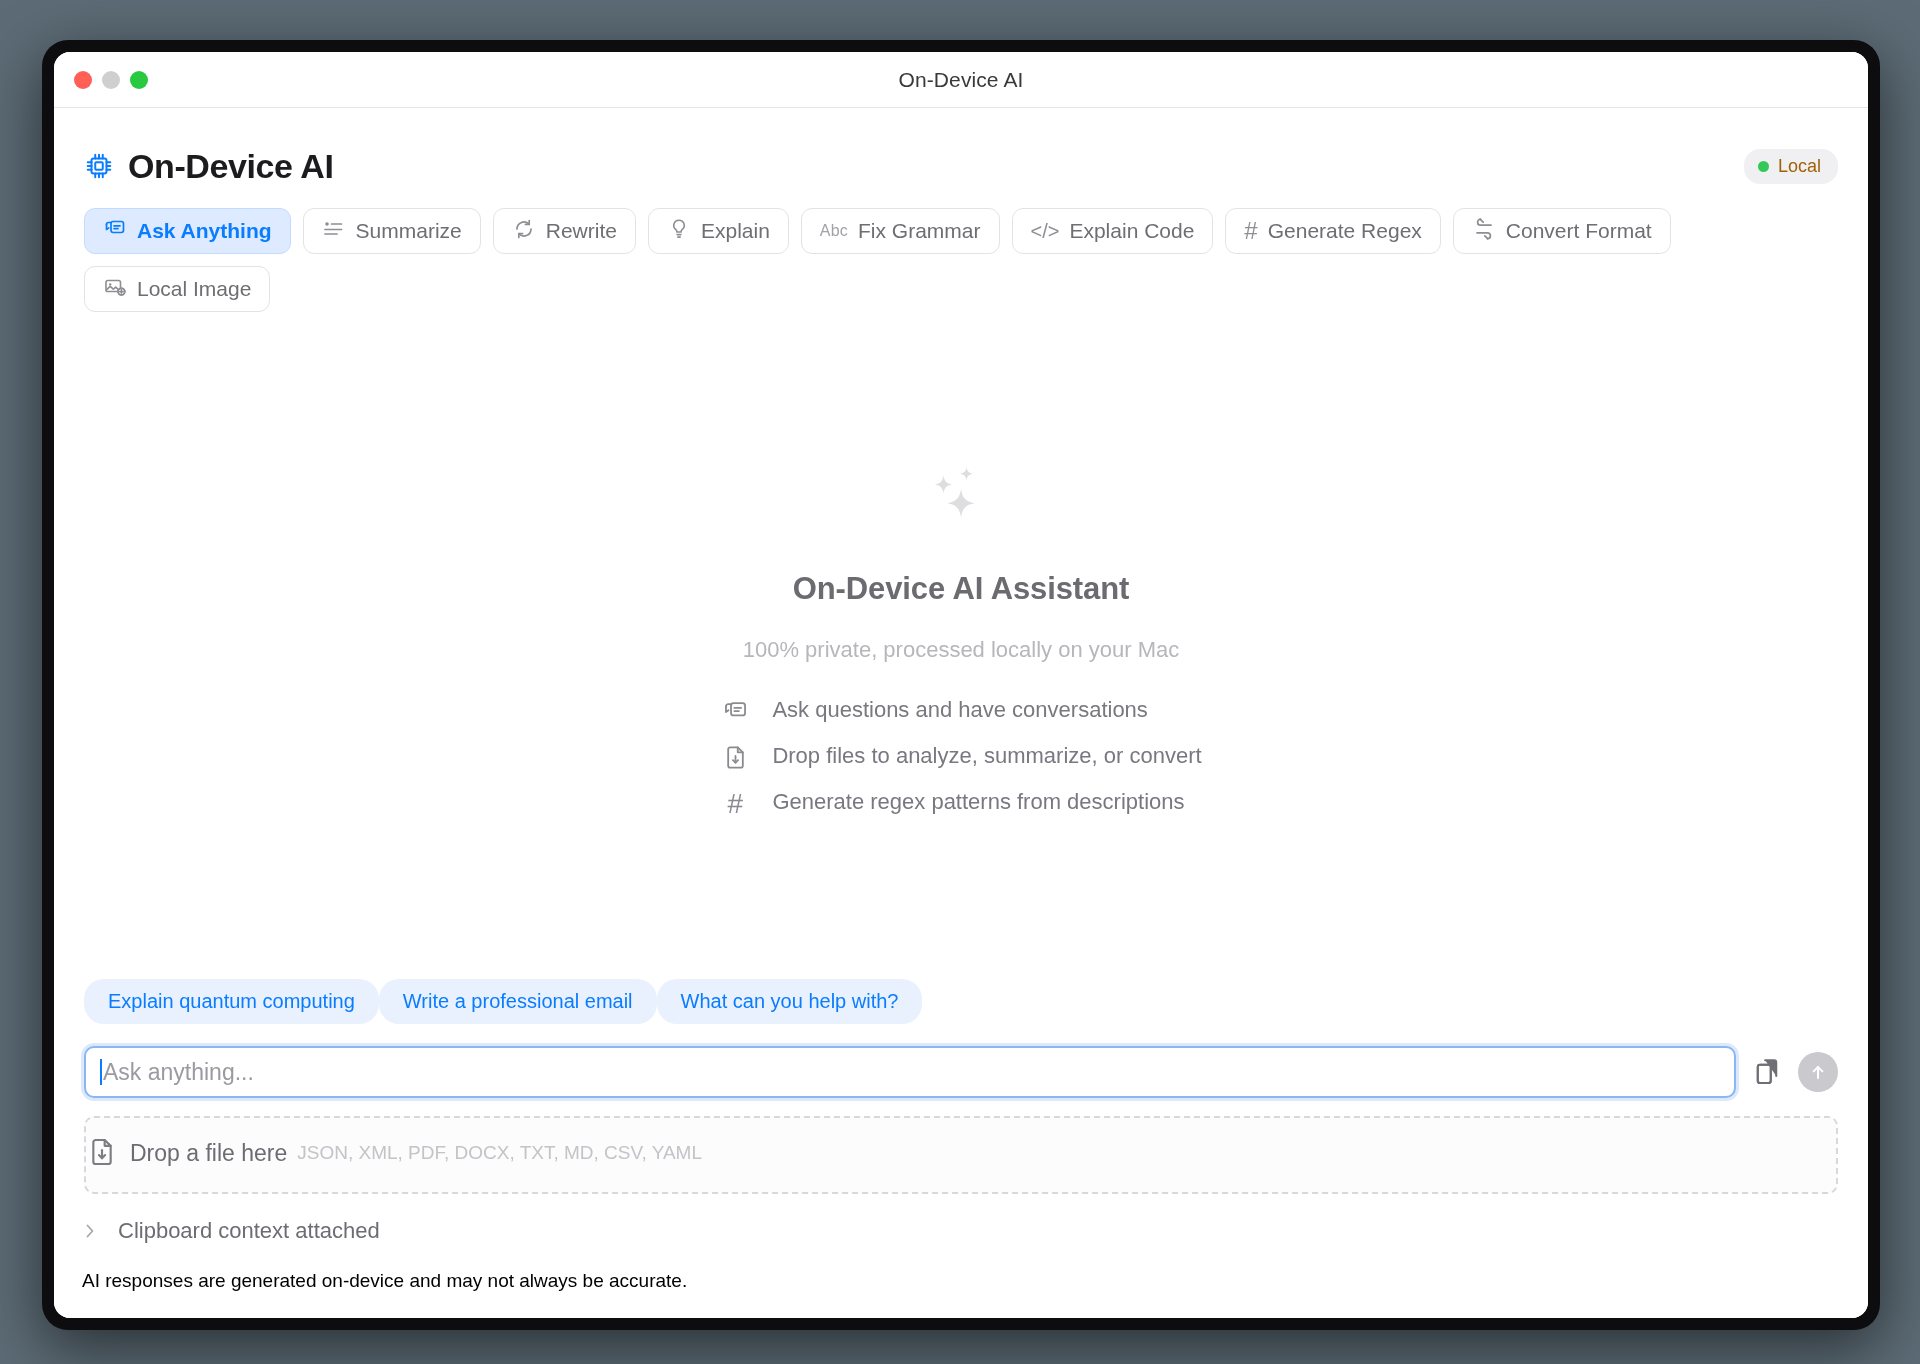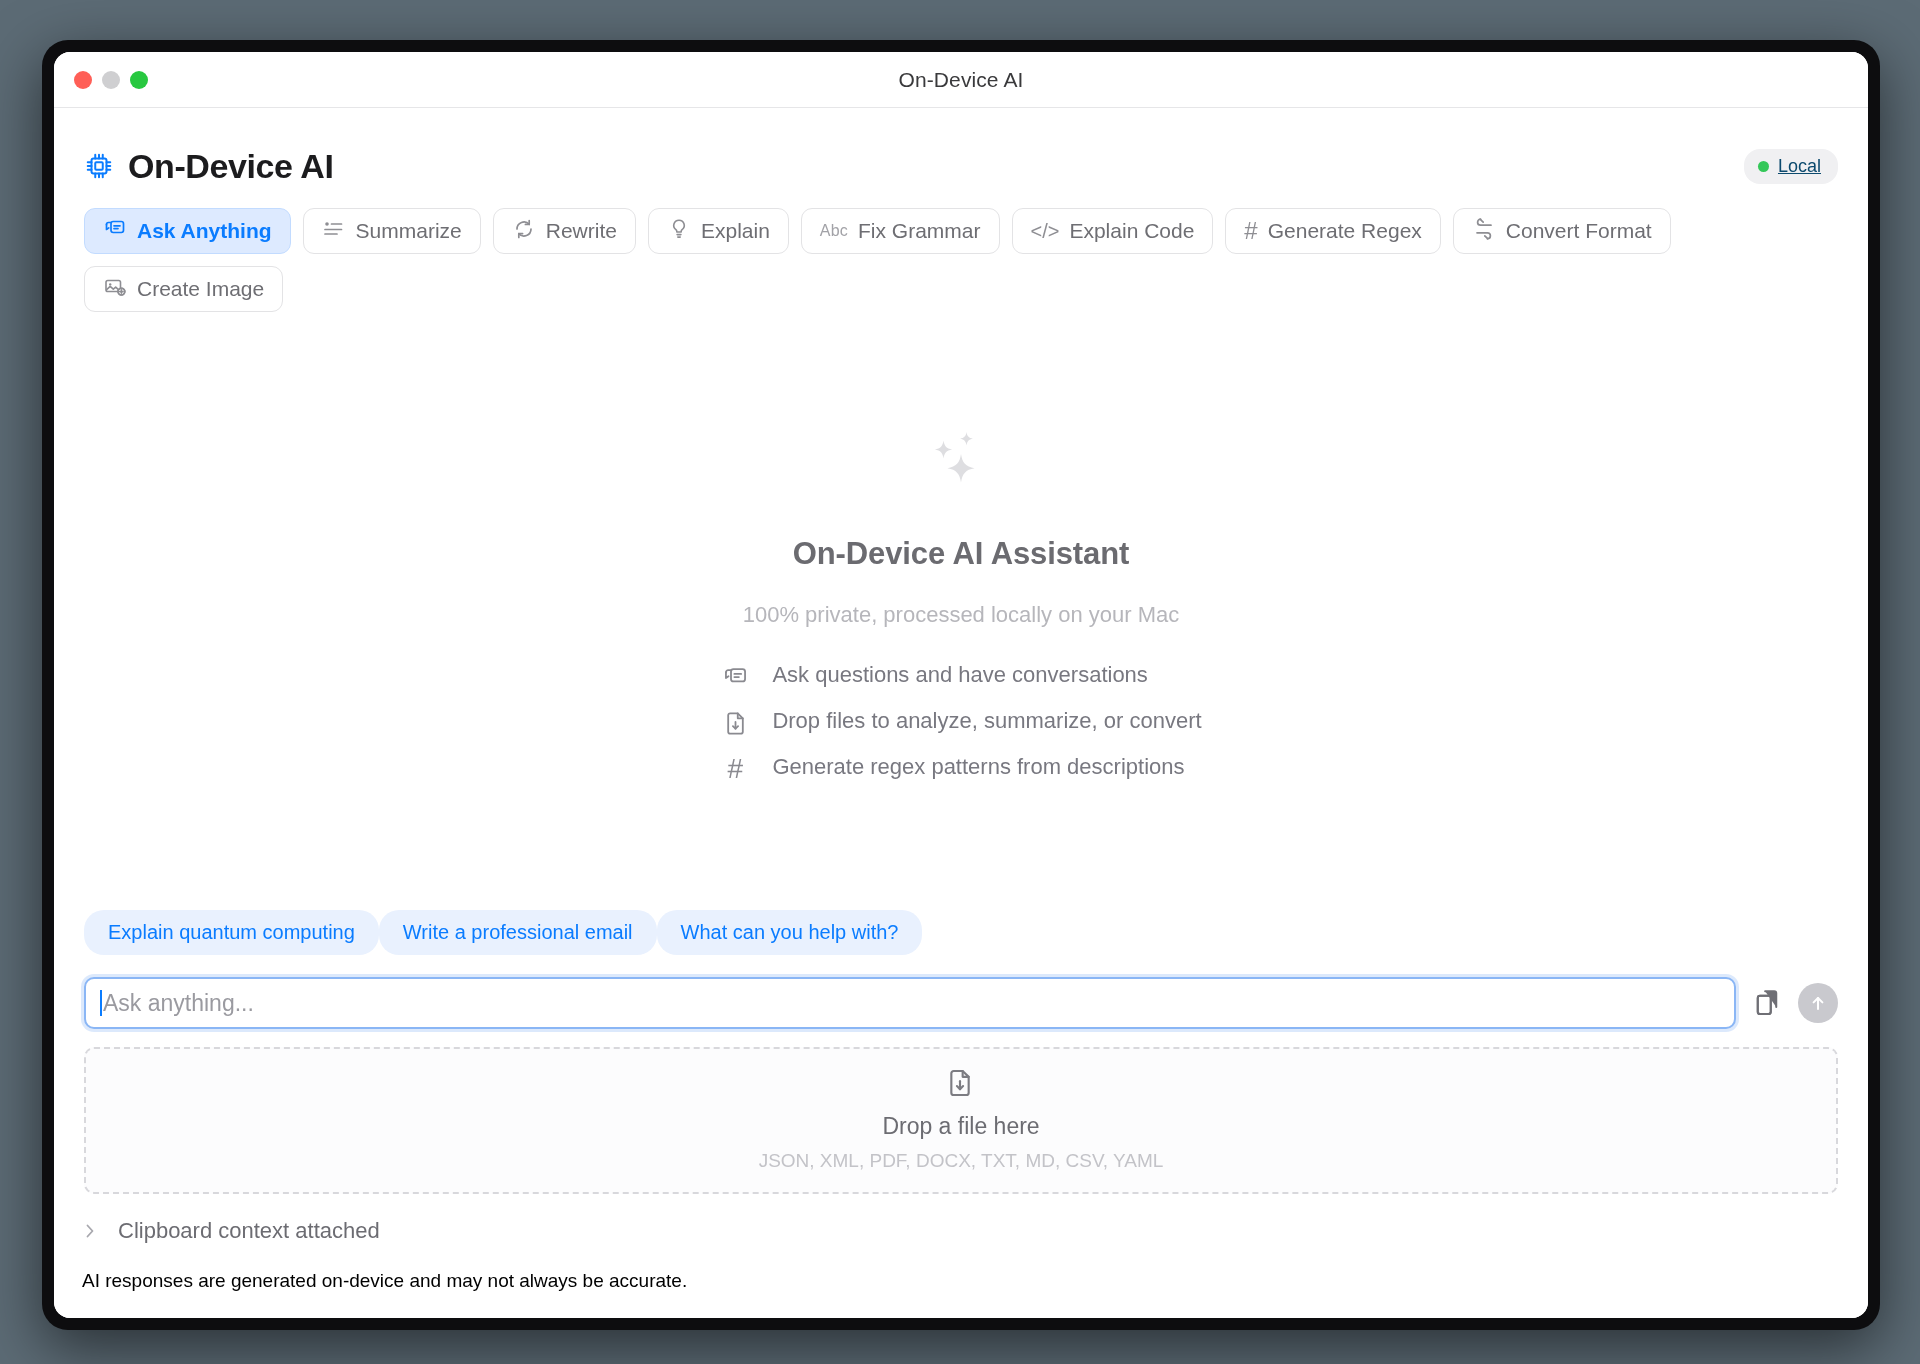--- a/index.html
+++ b/index.html
@@ -109,21 +109,21 @@
     align-items: center;
     gap: 9px;
     background: #f0f0f2;
     border-radius: 16px;
     padding: 7px 17px 7px 14px;
   }
   #status-dot {
     width: 11px; height: 11px; border-radius: 50%;
     background: #34c759; display: block;
   }
-  #status-label { font-size: 18px; color: #0c4a6e; text-decoration: underline; }
+  #status-label { font-size: 18px; color: #a16207; }
 
   
   #mode-toolbar {
     display: flex;
     flex-wrap: wrap;
     gap: 12px;
     padding: 14px 2px 0 2px;
     flex: 0 0 auto;
   }
   .mode-btn {
@@ -254,21 +254,21 @@
   }
 
   
   #dropzone {
     margin: 18px 2px 0 2px;
     border: 2px dashed #d8d8dc;
     border-radius: 10px;
     background: #fcfcfd;
     padding: 16px 0 20px 0;
     display: flex;
-    flex-direction: column;
+    flex-direction: row;
     align-items: center;
     gap: 10px;
     flex: 0 0 auto;
   }
   #dropzone-icon { width: 34px; height: 38px; display: block; }
   #dropzone-title { font-size: 23px; color: #6c6c72; }
   #dropzone-formats { font-size: 19px; color: #c3c3c8; }
 
   
   #clipboard-row {
@@ -406,21 +406,21 @@
             <span class="mi">
               <svg viewBox="0 0 24 24" width="24" height="24" fill="none" stroke="#8e8e93" stroke-width="1.6" stroke-linecap="round" stroke-linejoin="round">
                 <rect x="3" y="5.5" width="14.5" height="11" rx="1.8"></rect>
                 <circle cx="7.2" cy="9.4" r="1.2" fill="#8e8e93" stroke="none"></circle>
                 <path d="M3.6 14.6l3.6-3.2 3.1 2.8 2.4-2 4.4 4"></path>
                 <circle cx="18.4" cy="16.6" r="3.4" fill="#ffffff"></circle>
                 <circle cx="18.4" cy="16.6" r="3.4"></circle>
                 <path d="M18.4 14.9v3.4M16.7 16.6h3.4"></path>
               </svg>
             </span>
-            <span>Create Image</span>
+            <span>Local Image</span>
           </div>
 
         </div>
 
         <div id="hero">
 
           <span id="sparkles-icon">
             <svg viewBox="0 0 80 74" width="80" height="74" fill="#dedee1">
               <path d="M40 22c1.3 8.6 4.6 12.8 13.6 14.2C44.6 37.6 41.3 41.8 40 50.4c-1.3-8.6-4.6-12.8-13.6-14.2C35.4 34.8 38.7 30.6 40 22z"></path>
               <path d="M22.5 8.5c.8 5.4 2.9 8.1 8.6 9-5.7.9-7.8 3.6-8.6 9-.8-5.4-2.9-8.1-8.6-9 5.7-.9 7.8-3.6 8.6-9z"></path>

